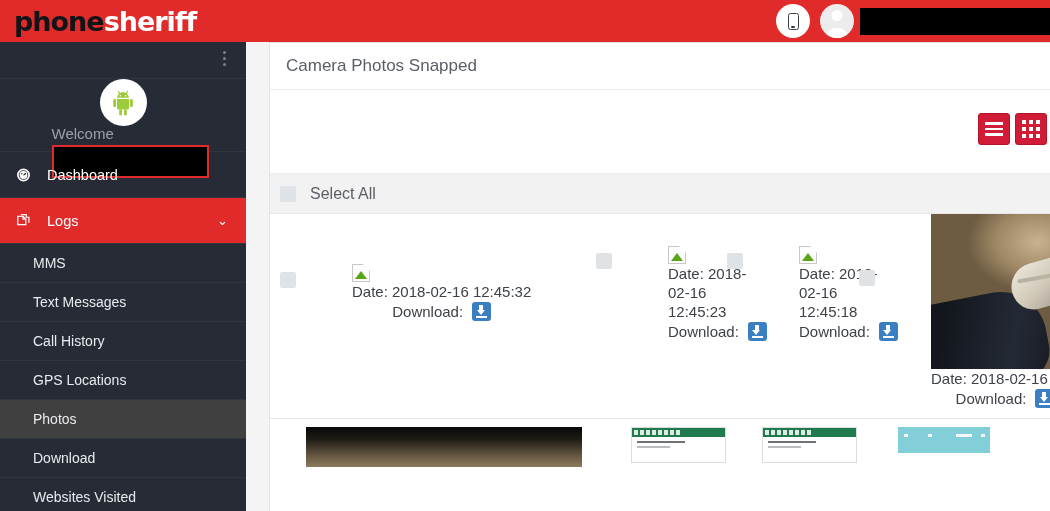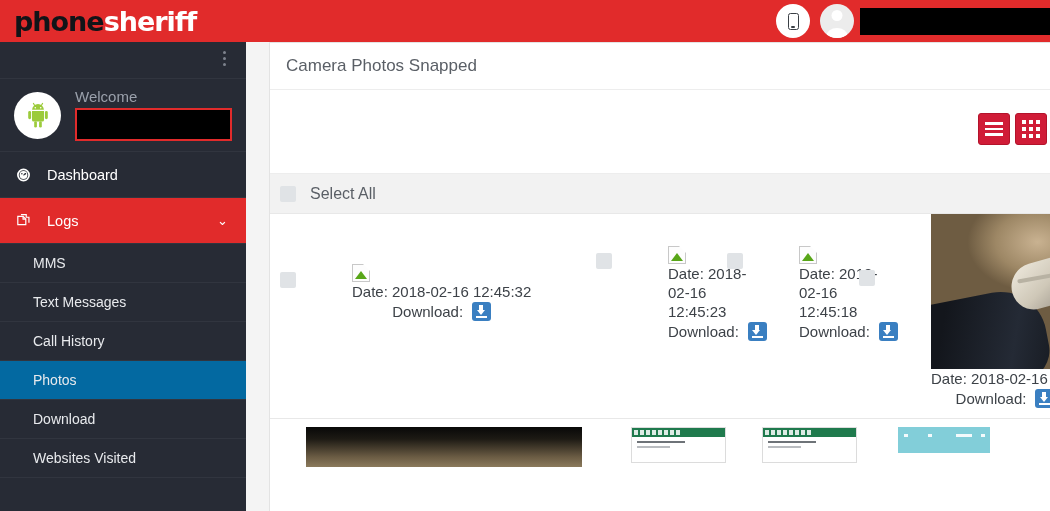--- a/index.html
+++ b/index.html
@@ -79,20 +79,21 @@
     position: absolute; right: 20px; top: 9px;
     width: 3px;
   }
   .kebab i {
     display: block; width: 3px; height: 3px; background: #7d828d;
     margin-bottom: 3px; border-radius: 50%;
   }
   .profile {
     display: flex; align-items: center; height: 73px; padding: 0 14px;
     border-bottom: 1px solid #31353f;
+    flex-direction: column;
   }
   .android-avatar {
     width: 47px; height: 47px; border-radius: 50%; background: #ffffff;
     display: flex; align-items: center; justify-content: center;
     flex: 0 0 auto;
   }
   .profile-text { margin-left: 14px; flex: 1; }
   .welcome {
     font-size: 15px; color: #9aa0ab; line-height: 1; margin-bottom: 4px;
   }
@@ -117,21 +118,21 @@
     margin-left: auto; margin-right: 18px;
     font-size: 13px; color: #ffffff;
   }
   .sub-item {
     display: flex; align-items: center;
     height: 39px; padding-left: 33px;
     font-size: 14px; color: #e8eaed;
     border-bottom: 1px solid #31353f;
     cursor: pointer;
   }
-  .sub-item.active { background: #0369a1; }
+  .sub-item.active { background: #404040; }
 
   
   .content {
     position: absolute; top: 42px; left: 246px;
     width: 804px; height: 469px;
     background: #f4f4f4;
     overflow: hidden;
   }
   .card {
     position: absolute; top: 0; left: 23px; right: -30px;
@@ -377,20 +378,23 @@
 
     <div class="sub-item">
       <span>MMS</span>
     </div>
     <div class="sub-item">
       <span>Text Messages</span>
     </div>
     <div class="sub-item">
       <span>Call History</span>
     </div>
+    <div class="sub-item">
+      <span>GPS Locations</span>
+    </div>
     <div class="sub-item active">
       <span>Photos</span>
     </div>
     <div class="sub-item">
       <span>Download</span>
     </div>
     <div class="sub-item">
       <span>Websites Visited</span>
     </div>
   </div>

